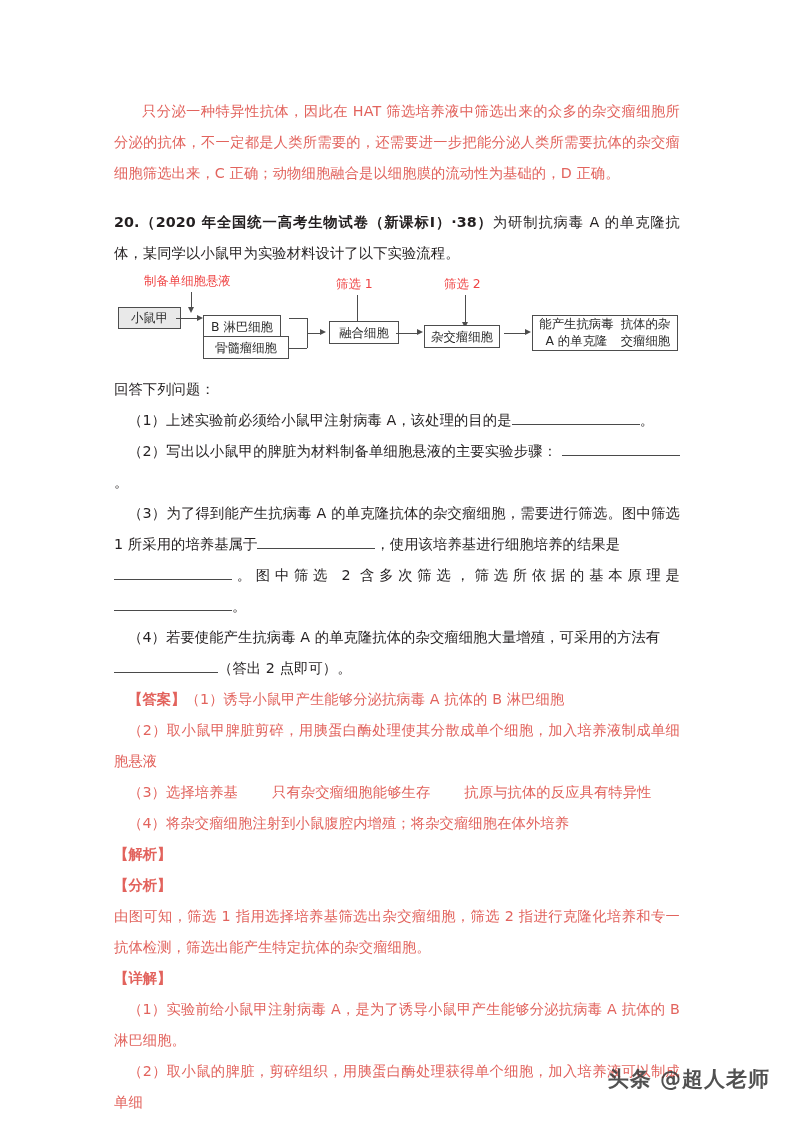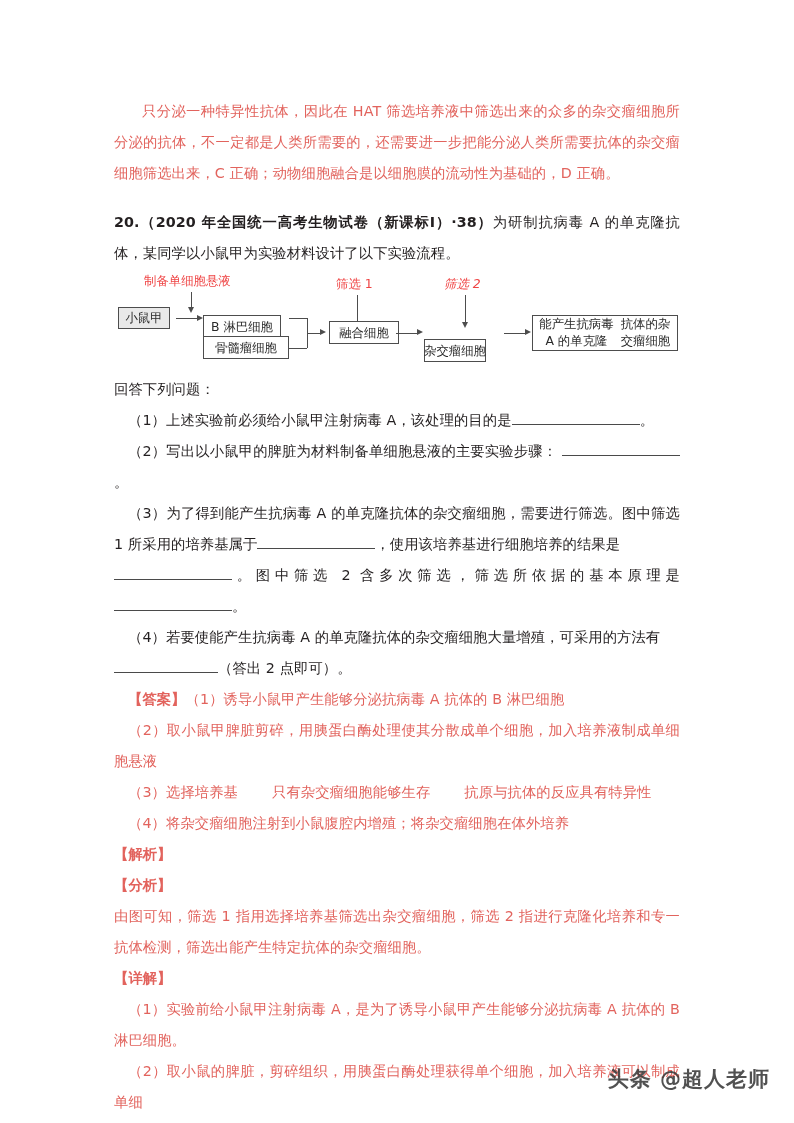--- a/index.html
+++ b/index.html
@@ -157,45 +157,45 @@
     <div class="diagram">
 
       <div class="dlabel" style="left:30px; top:0px;">制备单细胞悬液</div>
       <div class="vline" style="left:77px; top:19px; height:16px;"></div>
       <div class="arrow-d" style="left:73.5px; top:34px;"></div>
 
       <div class="dlabel" style="left:222px; top:3px;">筛选 1</div>
       <div class="vline" style="left:243px; top:22px; height:28px;"></div>
       <div class="arrow-d" style="left:239.5px; top:49px;"></div>
 
-      <div class="dlabel" style="left:330px; top:3px;font-style:italic;">筛选 2</div>
+      <div class="dlabel" style="left:330px; top:3px;">筛选 2</div>
       <div class="vline" style="left:351px; top:22px; height:28px;"></div>
       <div class="arrow-d" style="left:347.5px; top:49px;"></div>
 
-      <div class="dbox shade" style="left:4px; top:34px; width:52px; height:22px;">小鼠甲</div>
+      <div class="dbox shade" style="left:4px; top:34px; width:63px; height:22px;">小鼠甲</div>
 
       <div class="hline" style="left:62px; top:45px; width:22px;"></div>
       <div class="arrow-r" style="left:83px; top:41.5px;"></div>
 
       <div class="dbox" style="left:89px; top:42px; width:78px; height:23px;">B 淋巴细胞</div>
 
       <div class="dbox" style="left:89px; top:63px; width:86px; height:23px;">骨髓瘤细胞</div>
 
       <div class="hline" style="left:175px; top:44.5px; width:18px;"></div>
       <div class="hline" style="left:175px; top:74.5px; width:18px;"></div>
       <div class="vline" style="left:193px; top:44.5px; height:30px;"></div>
       <div class="hline" style="left:193px; top:59.5px; width:14px;"></div>
       <div class="arrow-r" style="left:206px; top:56px;"></div>
 
       <div class="dbox" style="left:215px; top:48px; width:70px; height:23px;">融合细胞</div>
 
       <div class="hline" style="left:282px; top:59.5px; width:22px;"></div>
       <div class="arrow-r" style="left:303px; top:56px;"></div>
 
-      <div class="dbox" style="left:310px; top:66px; width:62px; height:23px;">杂交瘤细胞</div>
+      <div class="dbox" style="left:310px; top:52px; width:76px; height:23px;">杂交瘤细胞</div>
 
       <div class="hline" style="left:390px; top:59.5px; width:22px;"></div>
       <div class="arrow-r" style="left:411px; top:56px;"></div>
 
       <div class="dbox two-line" style="left:418px; top:42px; width:146px; height:36px; flex-direction:row;">
         <span>能产生抗病毒 A 的单克隆</span>
         <span>抗体的杂交瘤细胞</span>
       </div>
     </div>
 

